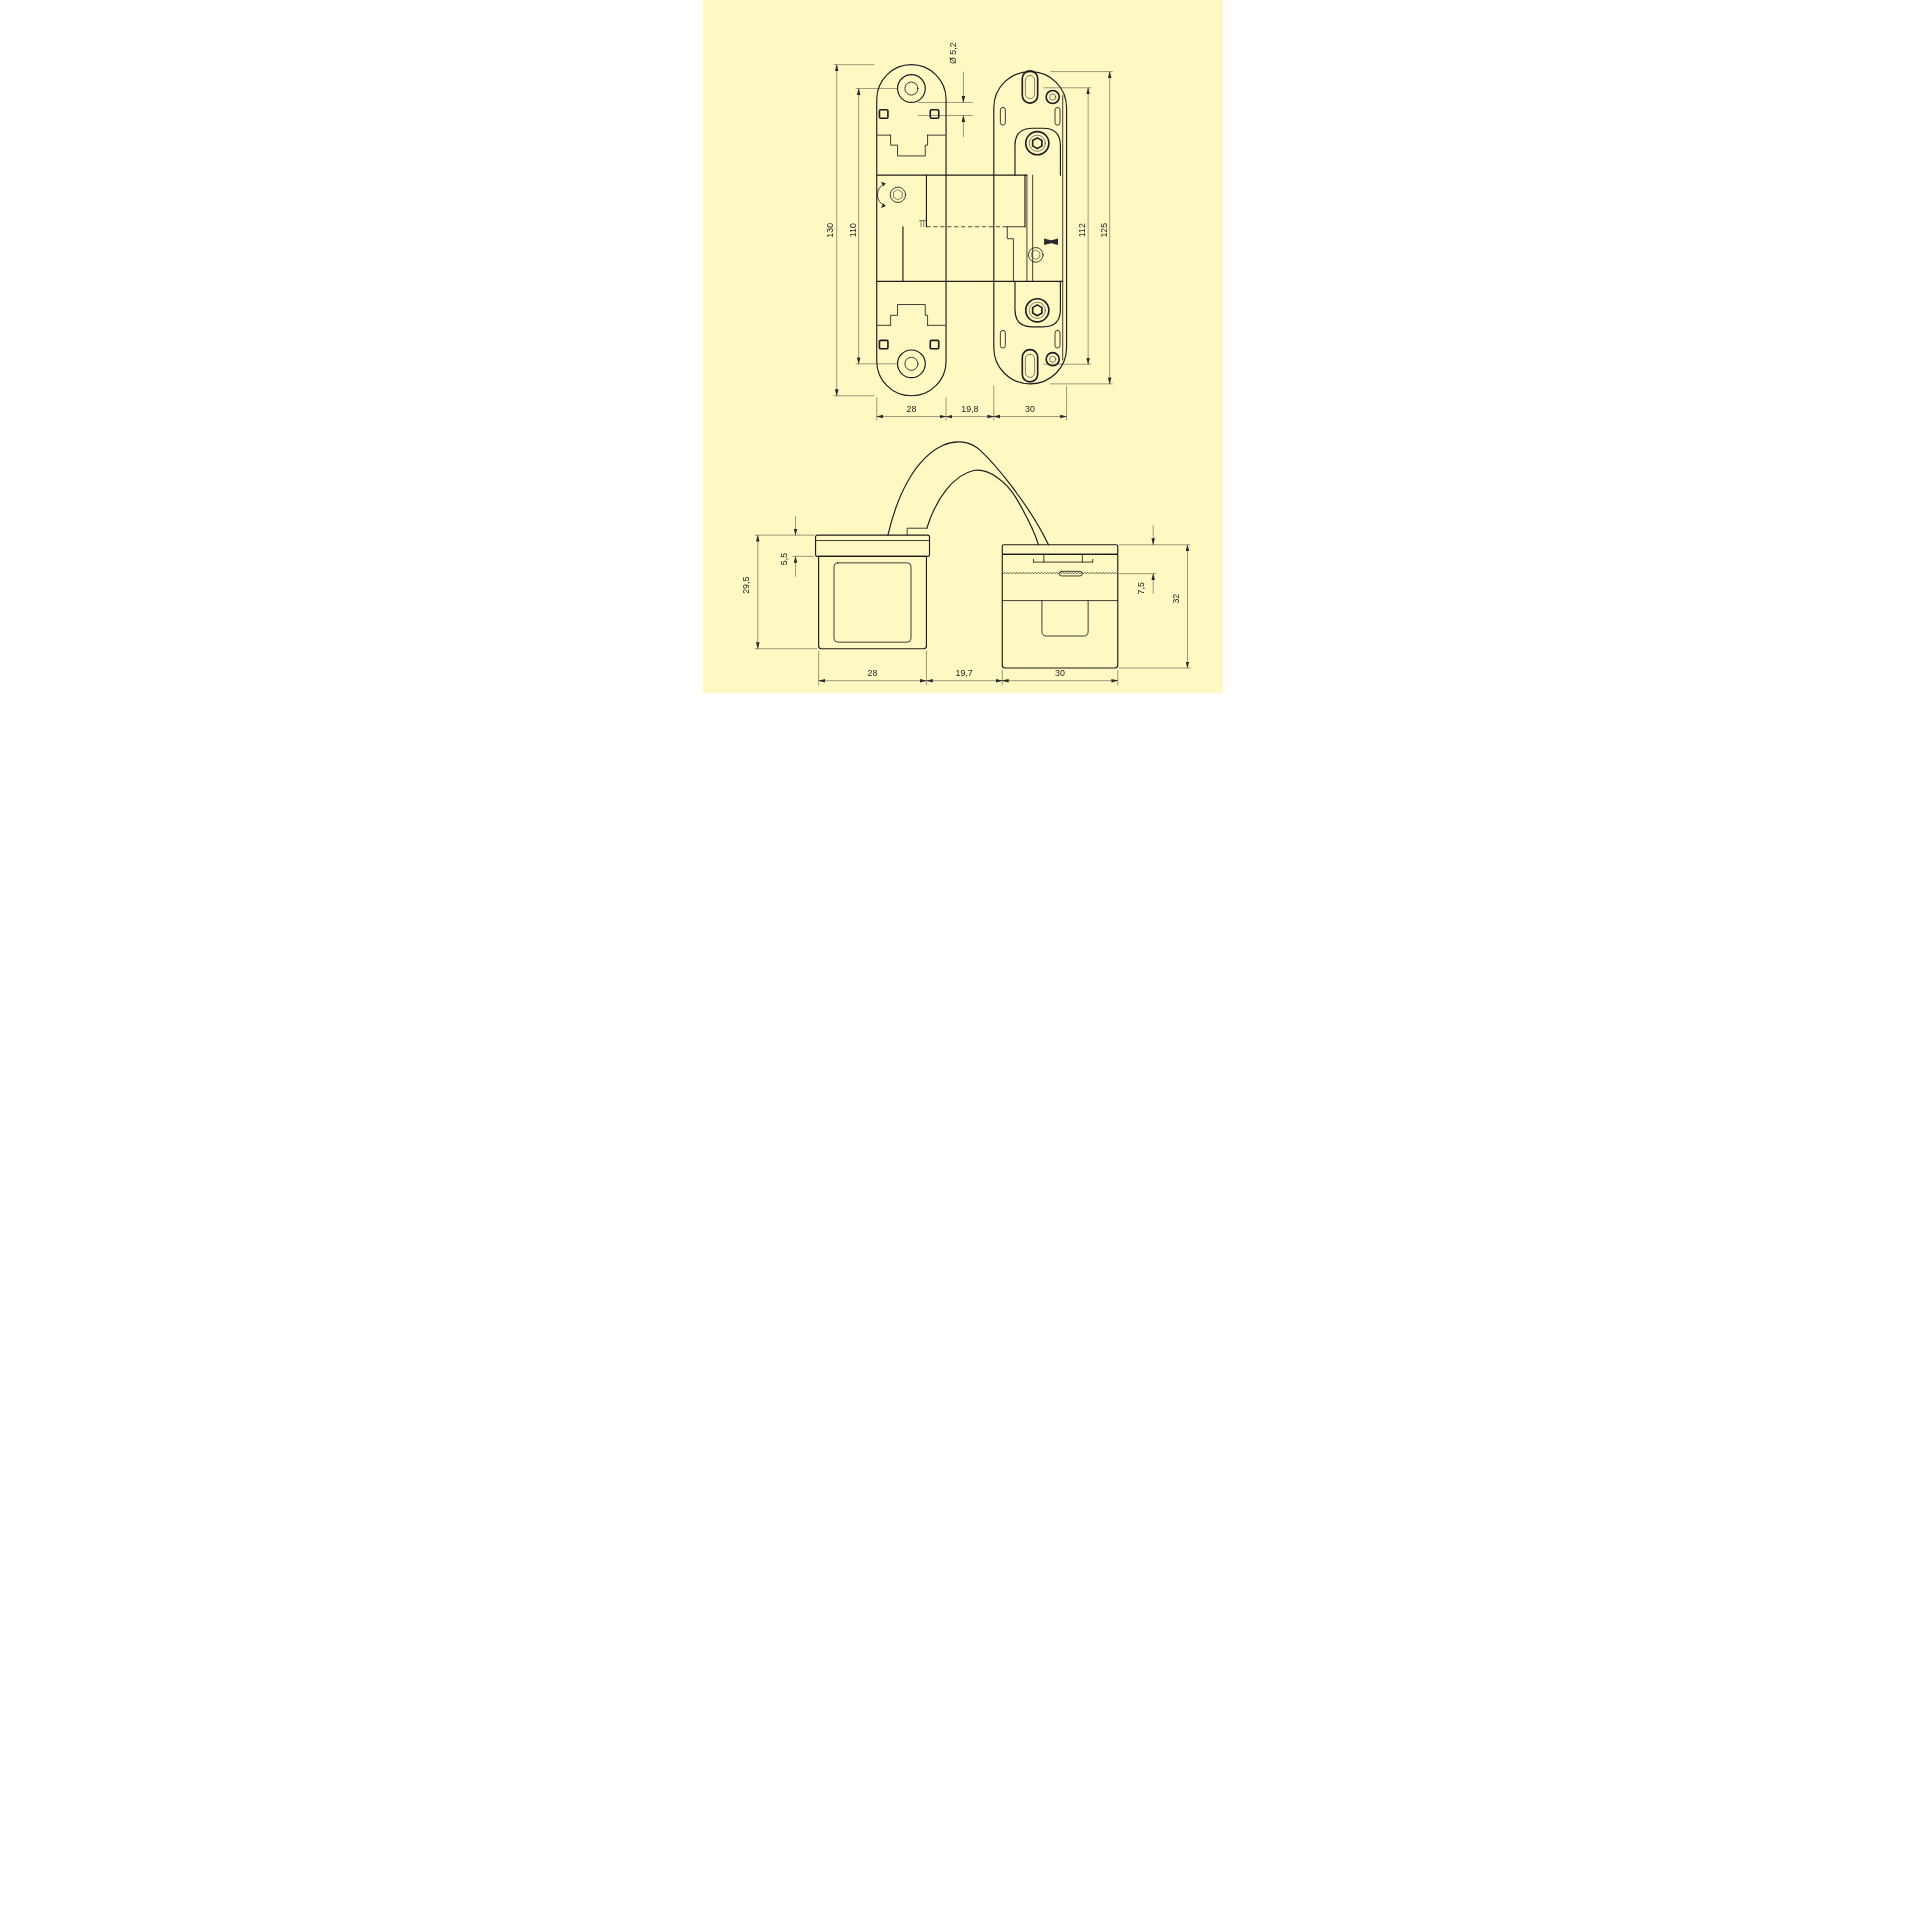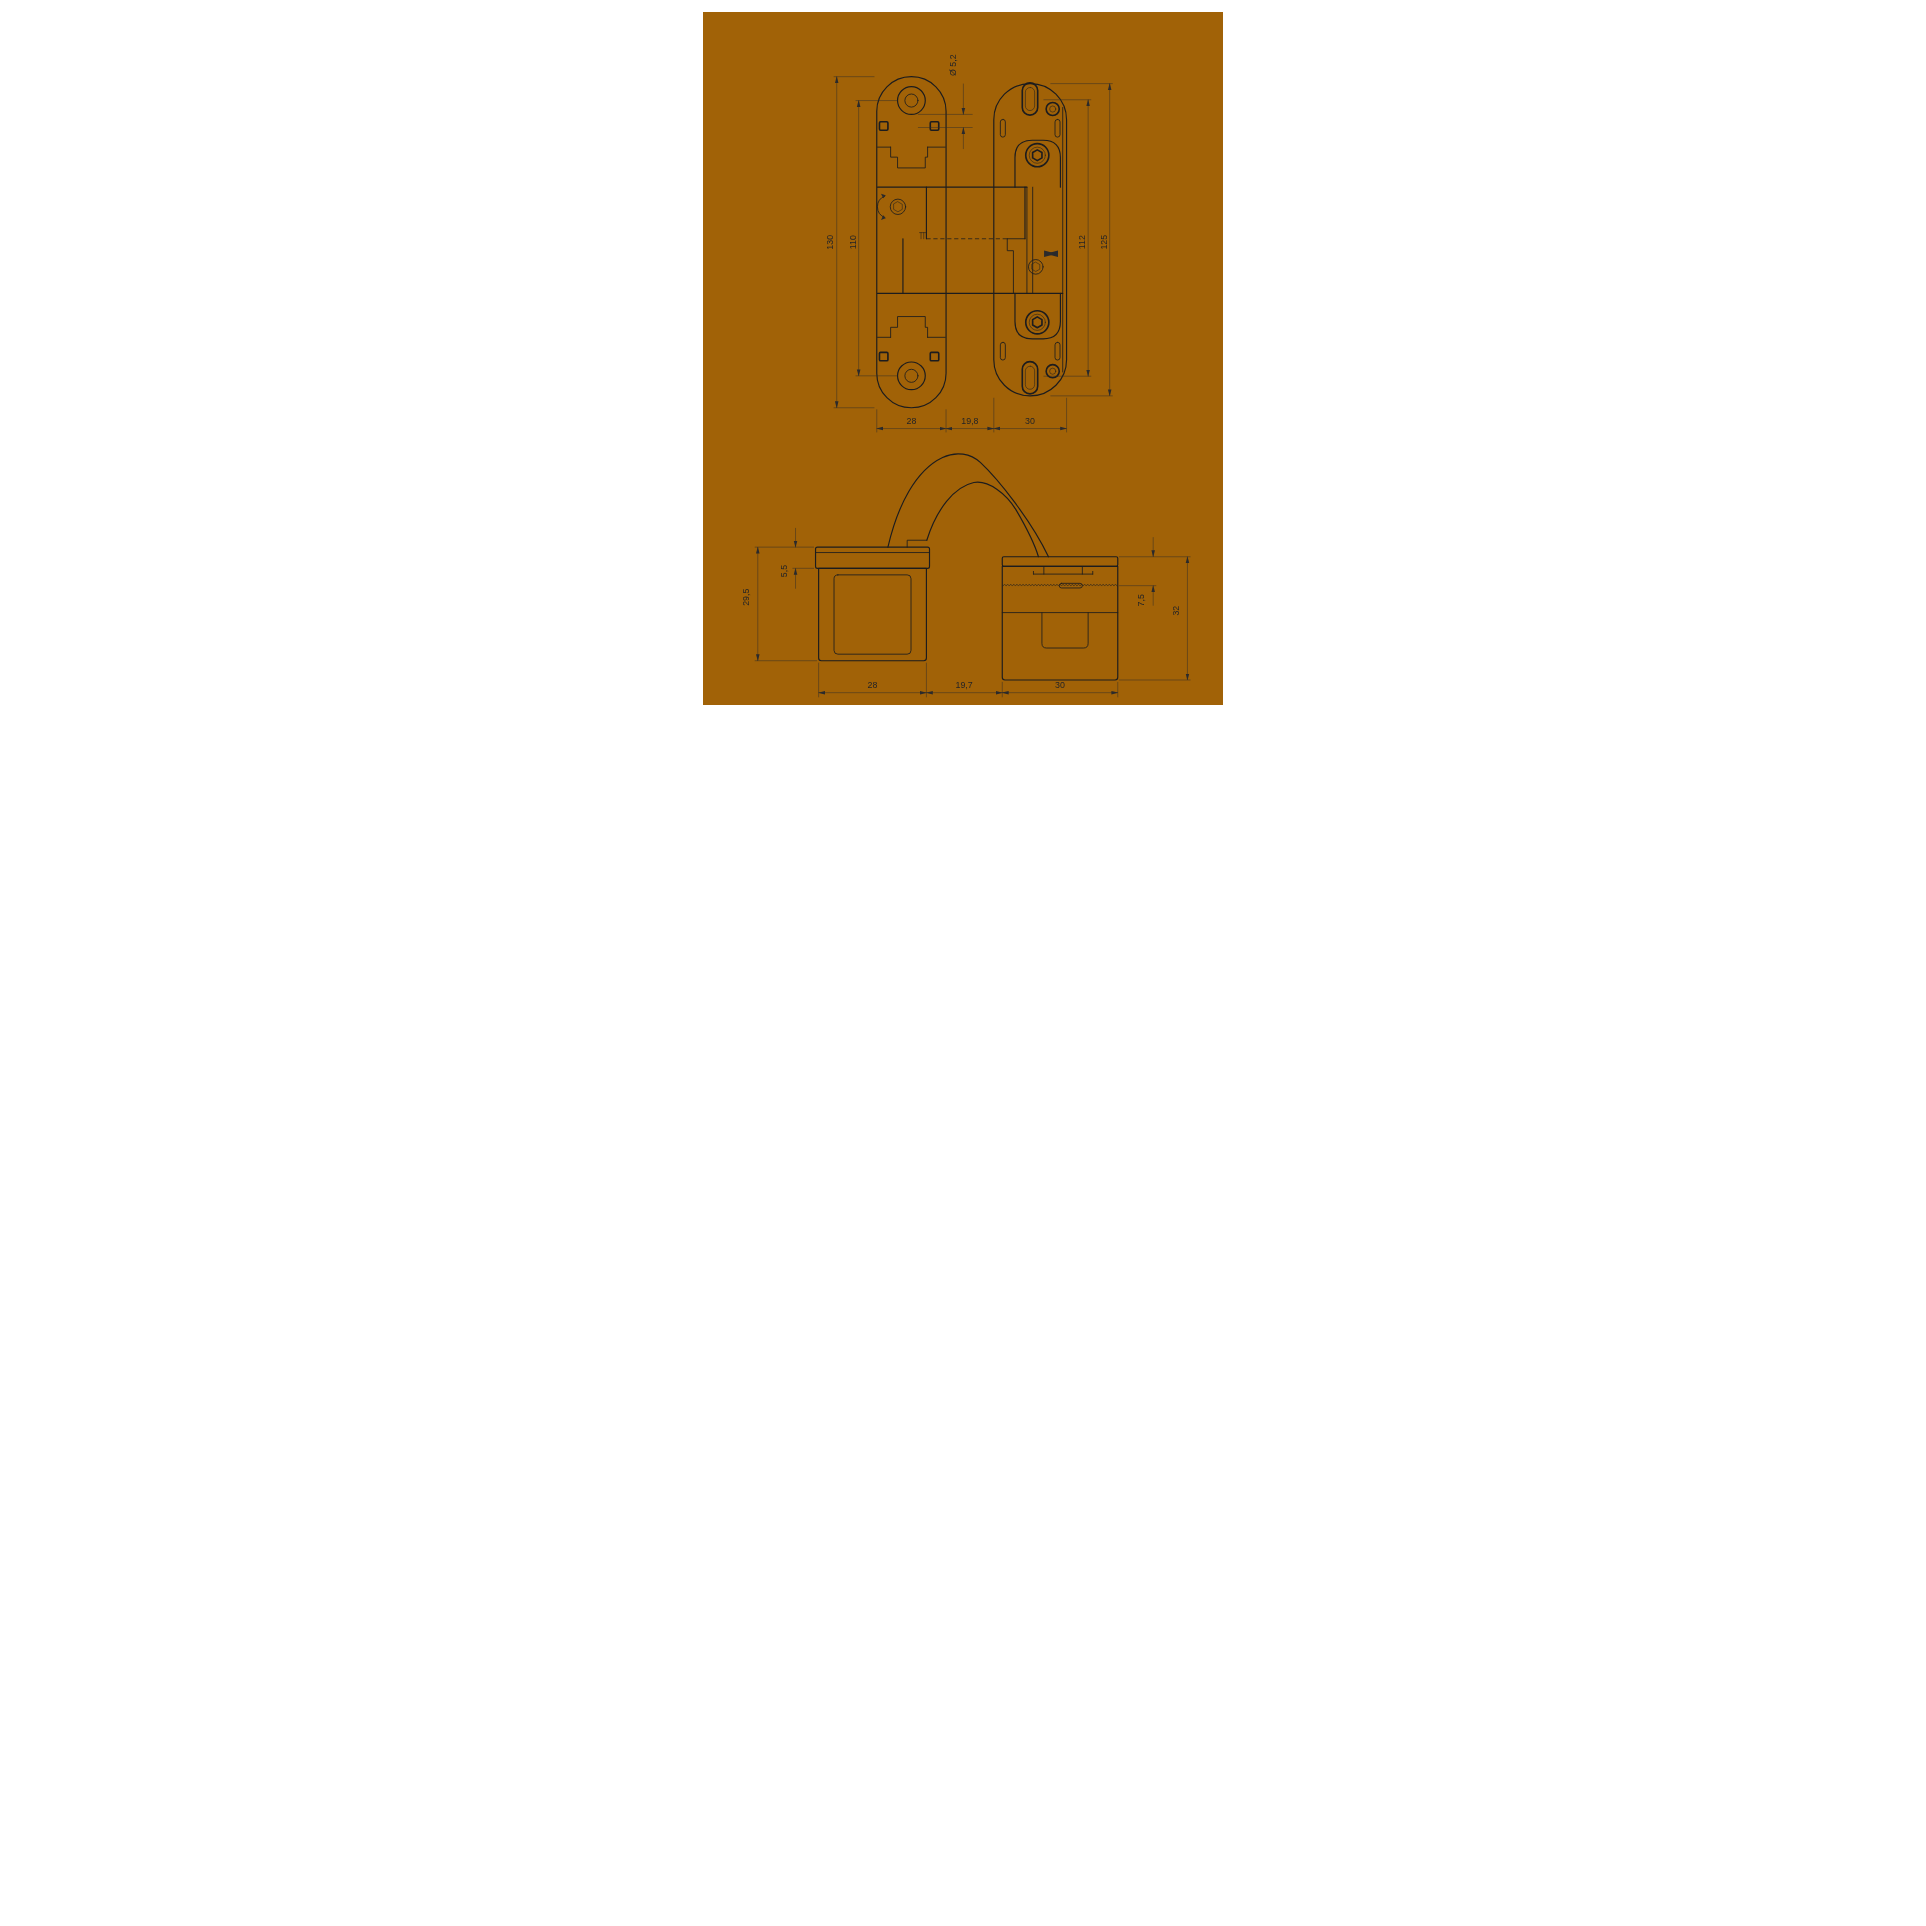--- a/index.html
+++ b/index.html
@@ -1,16 +1,16 @@
 <!DOCTYPE html>
 <html style="font-size:6.2px"><head>
 <meta charset="utf-8">
 <style>
   html,body{margin:0;padding:0;background:#ffffff;}
-  .page{width:520px;height:693px;background:#a16207;position:relative;margin:12px auto;}
+  .page{width:520px;height:693px;background:#fef9c3;position:relative;margin:0 auto;}
   svg{display:block;}
   .outline{fill:none;stroke:#1c1c1e;stroke-width:3;stroke-linecap:round;stroke-linejoin:round;}
   .mid{fill:none;stroke:#1c1c1e;stroke-width:2.2;stroke-linecap:round;stroke-linejoin:round;}
   .thin{fill:none;stroke:#1c1c1e;stroke-width:1.4;stroke-linecap:round;stroke-linejoin:round;}
   .thick{fill:none;stroke:#1c1c1e;stroke-width:4.2;stroke-linejoin:round;}
   .dim{fill:none;stroke:#2a2a2c;stroke-width:1.2;stroke-linecap:butt;}
   .dash{fill:none;stroke:#1c1c1e;stroke-width:2;stroke-dasharray:11 7;}
   .dimtext{font-family:"Liberation Sans","DejaVu Sans",sans-serif;font-size:23px;fill:#242426;text-anchor:middle;}
   .arrhead{fill:#2a2a2c;stroke:none;}
 </style>

